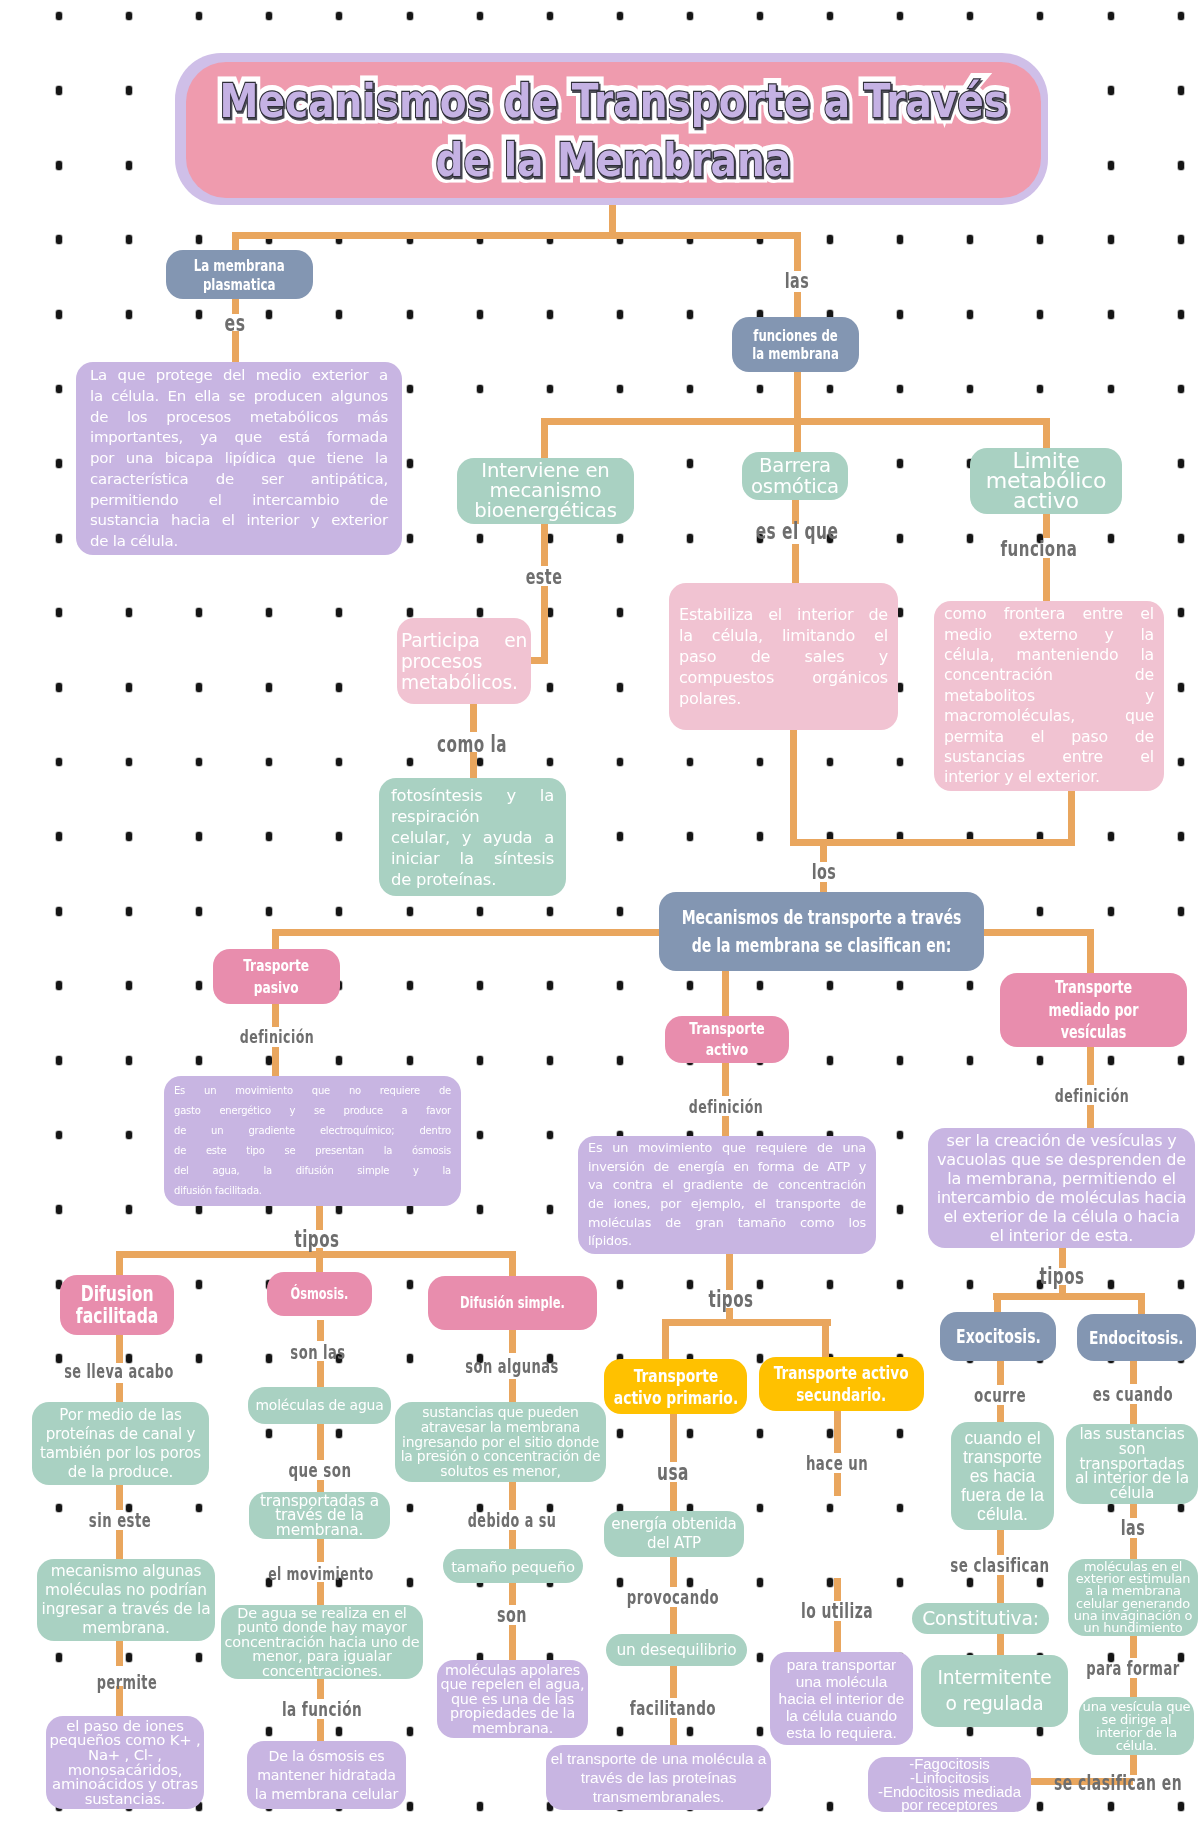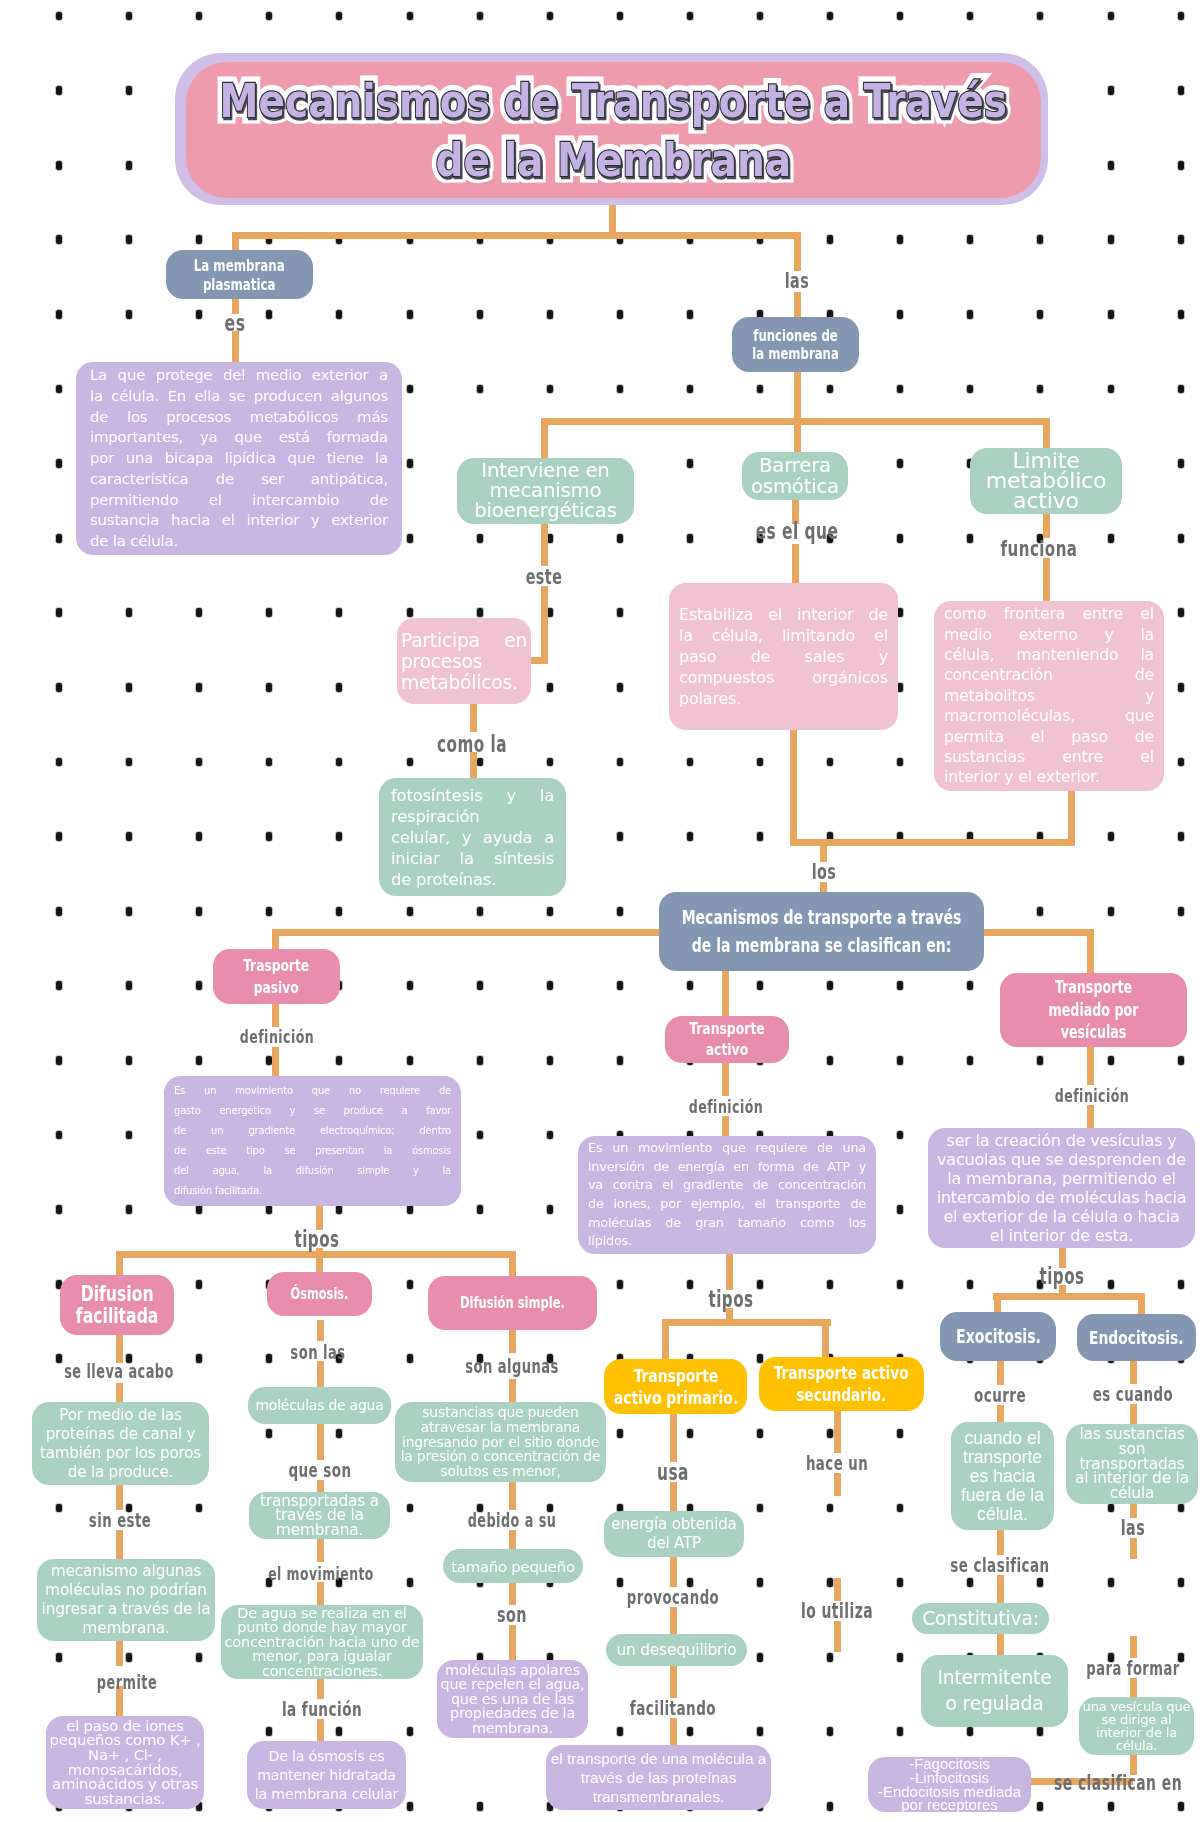--- a/index.html
+++ b/index.html
@@ -733,20 +733,27 @@
 del ATP</span>
     </div>
     <div class="node fr" style="left: 606px; top: 1634px; width: 141px; height: 32px; background: rgb(169, 209, 194); font-size: 15.4px; line-height: 19px; text-align: center; padding-left: 3px; padding-right: 3px;">
       <span>un desequilibrio</span>
     </div>
     <div class="node fo" style="left: 546px; top: 1745px; width: 225px; height: 65px; background: rgb(200, 181, 226); font-size: 15.4px; line-height: 19px; text-align: center; padding-left: 3px; padding-right: 3px;">
       <span style="white-space: pre;">el transporte de una molécula a
 través de las proteínas
 transmembranales.</span>
     </div>
+    <div class="node fo" style="left: 770px; top: 1652px; width: 143px; height: 93px; background: rgb(200, 181, 226); font-size: 15.4px; line-height: 17px; text-align: center; padding-left: 3px; padding-right: 3px;">
+      <span style="white-space: pre;">para transportar
+una molécula
+hacia el interior de
+la célula cuando
+esta lo requiera.</span>
+    </div>
     <div class="node fh" style="left: 940px; top: 1312px; width: 116px; height: 49px; background: rgb(131, 150, 178); font-size: 18.62px; line-height: 22px; text-align: center; padding-left: 3px; padding-right: 3px;">
       <span>Exocitosis.</span>
     </div>
     <div class="node fh" style="left: 1077px; top: 1314px; width: 119px; height: 47px; background: rgb(131, 150, 178); font-size: 18.35px; line-height: 22px; text-align: center; padding-left: 3px; padding-right: 3px;">
       <span>Endocitosis.</span>
     </div>
     <div class="node fo" style="left: 951px; top: 1422px; width: 103px; height: 108px; background: rgb(169, 209, 194); font-size: 17.58px; line-height: 19px; text-align: center; padding-left: 3px; padding-right: 3px;">
       <span style="white-space: pre;">cuando el
 transporte
 es hacia
@@ -759,20 +766,28 @@
     <div class="node fr" style="left: 921px; top: 1655px; width: 147px; height: 72px; background: rgb(169, 209, 194); font-size: 18.7px; line-height: 26px; text-align: center; padding-left: 3px; padding-right: 3px;">
       <span style="white-space: pre;">Intermitente
 o regulada</span>
     </div>
     <div class="node fr" style="left: 1066px; top: 1424px; width: 132px; height: 80px; background: rgb(169, 209, 194); font-size: 15.4px; line-height: 14.8px; text-align: center; padding-left: 3px; padding-right: 3px;">
       <span style="white-space: pre;">las sustancias
 son
 transportadas
 al interior de la
 célula</span>
+    </div>
+    <div class="node fr" style="left: 1068px; top: 1559px; width: 130px; height: 77px; background: rgb(169, 209, 194); font-size: 12.9px; line-height: 12.3px; text-align: center; padding-left: 3px; padding-right: 3px;">
+      <span style="white-space: pre;">moléculas en el
+exterior estimulan
+a la membrana
+celular generando
+una invaginación o
+un hundimiento</span>
     </div>
     <div class="node fr" style="left: 1079px; top: 1697px; width: 115px; height: 58px; background: rgb(169, 209, 194); font-size: 13.1px; line-height: 13.1px; text-align: center; padding-left: 3px; padding-right: 3px;">
       <span style="white-space: pre;">una vesícula que
 se dirige al
 interior de la
 célula.</span>
     </div>
     <div class="node fo" style="left: 868px; top: 1757px; width: 163px; height: 55px; background: rgb(200, 181, 226); font-size: 14.96px; line-height: 13.6px; text-align: center; padding-left: 3px; padding-right: 3px;">
       <span style="white-space: pre;">-Fagocitosis
 -Linfocitosis

